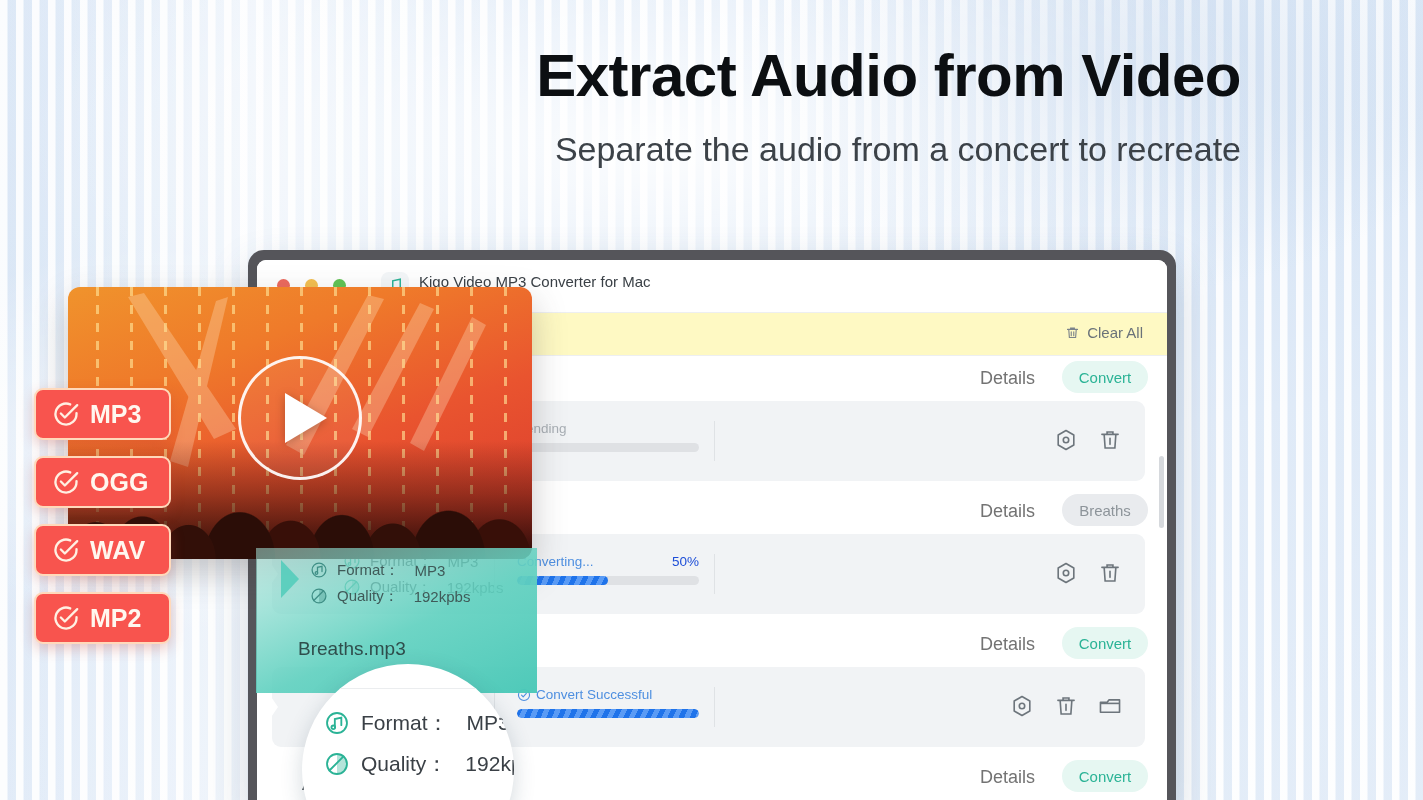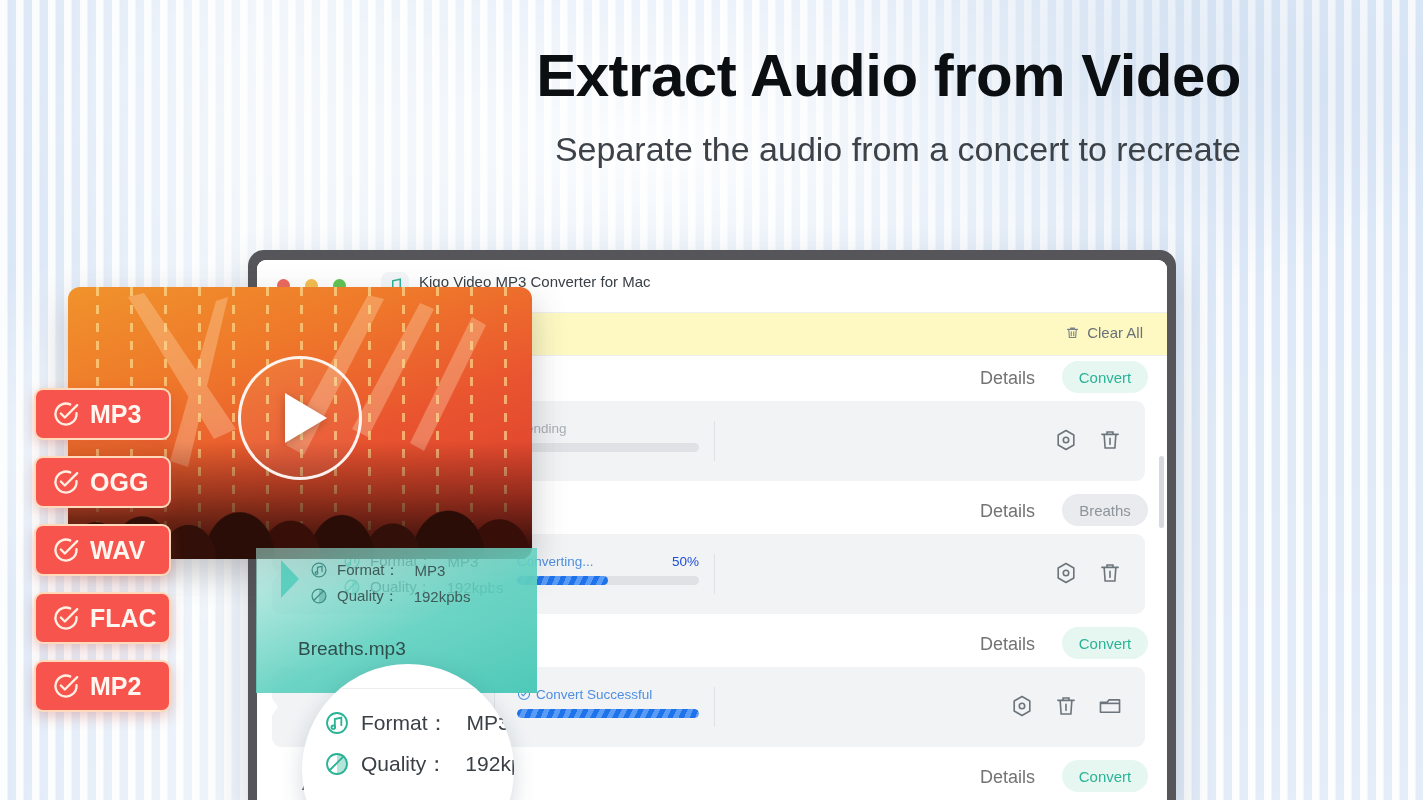--- a/index.html
+++ b/index.html
@@ -355,21 +355,21 @@
                   <path d="M12 2.8a9.2 9.2 0 0 1 0 18.4z" fill="#2bb396" opacity=".35" stroke="none"></path>
                   <path d="M5 18 18 5" stroke-linecap="round"></path>
                 </svg>
               <span>Quality：</span>
               <b>192kpbs</b>
             </div>
           </div>
           <div class="vsep" style="left:222px"></div>
           <div class="status">
             <div class="stline">
-              <span style="color:#4e8fe0;display:flex;align-items:flex-start;gap:5px">
+              <span style="color:#4e8fe0;display:flex;align-items:flex-end;gap:5px">
                 <svg width="14" height="14" viewBox="0 0 24 24" fill="none" stroke="#4e8fe0" stroke-width="1.9" stroke-linecap="round" stroke-linejoin="round">
                     <circle cx="12" cy="12" r="9.5"></circle>
                     <path d="M7.8 12.3l2.8 2.8 5.4-5.8"></path>
                   </svg>
                 <span>Convert Successful</span>
               </span>
               <span style="color:#4e8fe0"></span>
             </div>
             <div class="bar">
                 <i style="width:100%"></i>
@@ -491,22 +491,15 @@
         <path d="M21 11.2V12a9 9 0 1 1-5.4-8.2"></path>
         <path d="M7.6 11.6l3.4 3.4L21.6 4.4"></path>
       </svg>
     <span>WAV</span>
   </div>
   <div class="fmt">
     <svg width="28" height="28" viewBox="0 0 24 24" fill="none" stroke="#fff0e2" stroke-width="2" stroke-linecap="round" stroke-linejoin="round">
         <path d="M21 11.2V12a9 9 0 1 1-5.4-8.2"></path>
         <path d="M7.6 11.6l3.4 3.4L21.6 4.4"></path>
       </svg>
-    <span>FLAC</span>
-  </div>
-  <div class="fmt">
-    <svg width="28" height="28" viewBox="0 0 24 24" fill="none" stroke="#fff0e2" stroke-width="2" stroke-linecap="round" stroke-linejoin="round">
-        <path d="M21 11.2V12a9 9 0 1 1-5.4-8.2"></path>
-        <path d="M7.6 11.6l3.4 3.4L21.6 4.4"></path>
-      </svg>
     <span>MP2</span>
   </div>
 </div>
 
 </body></html>

